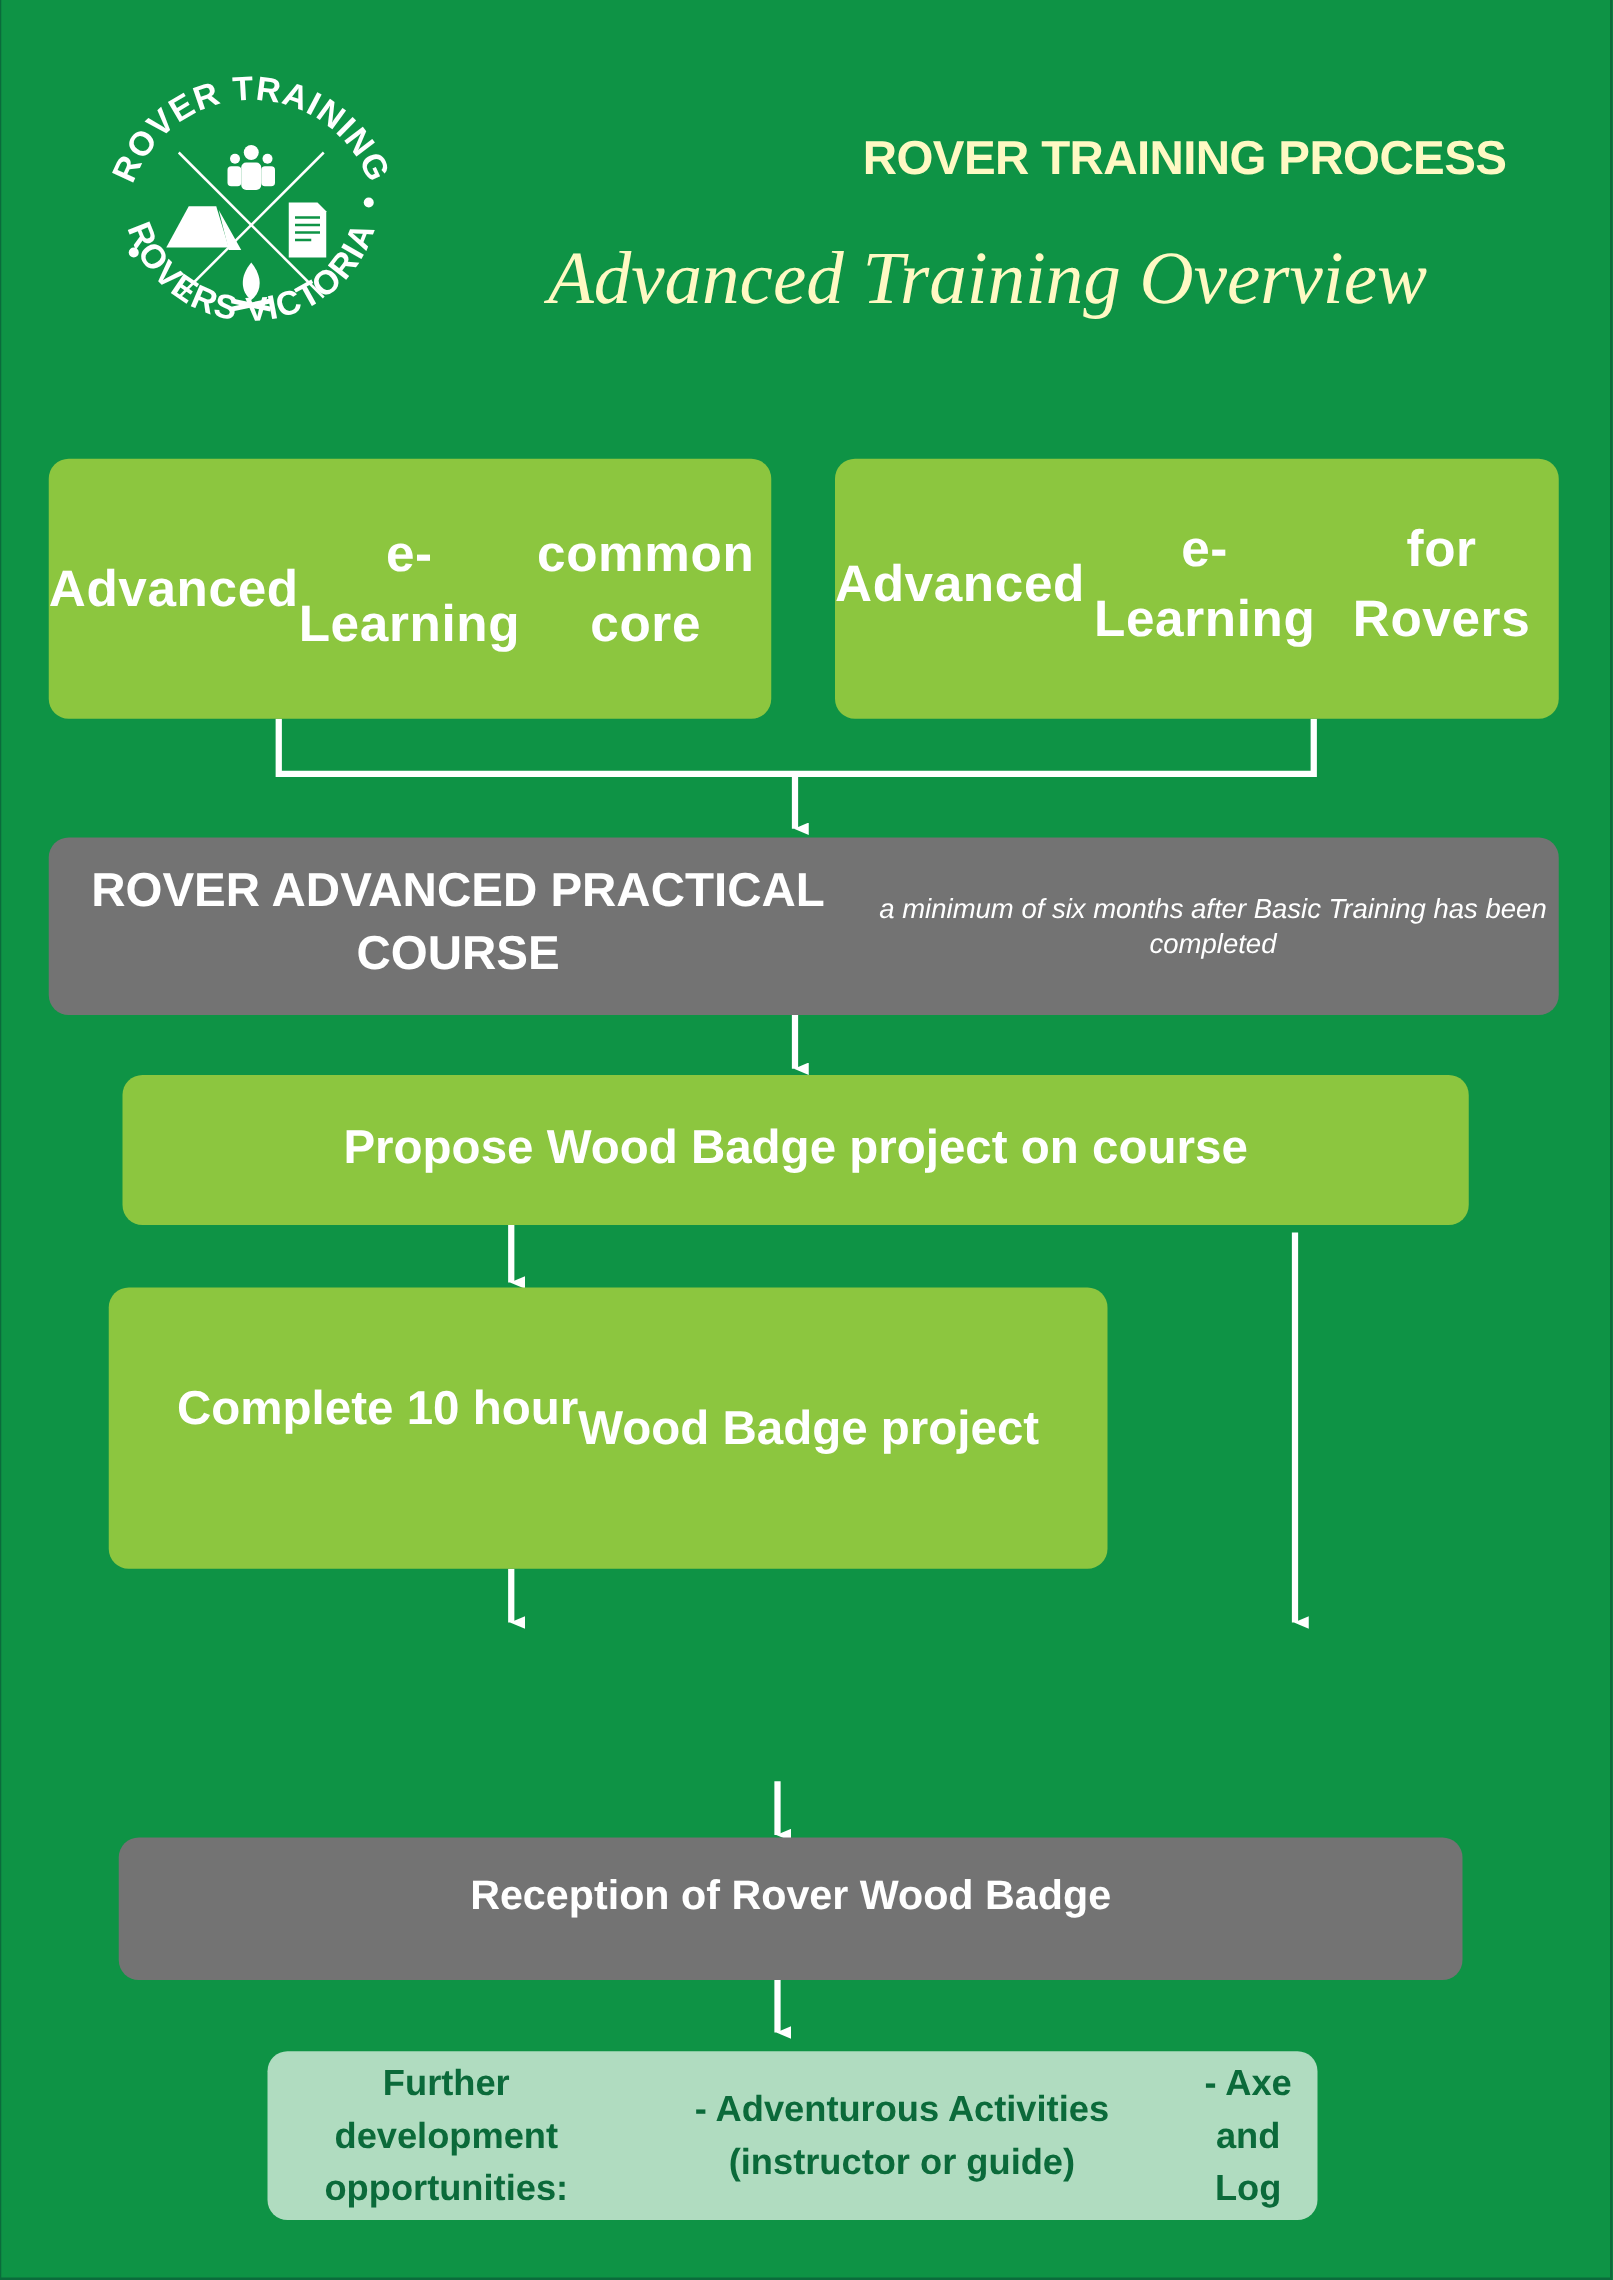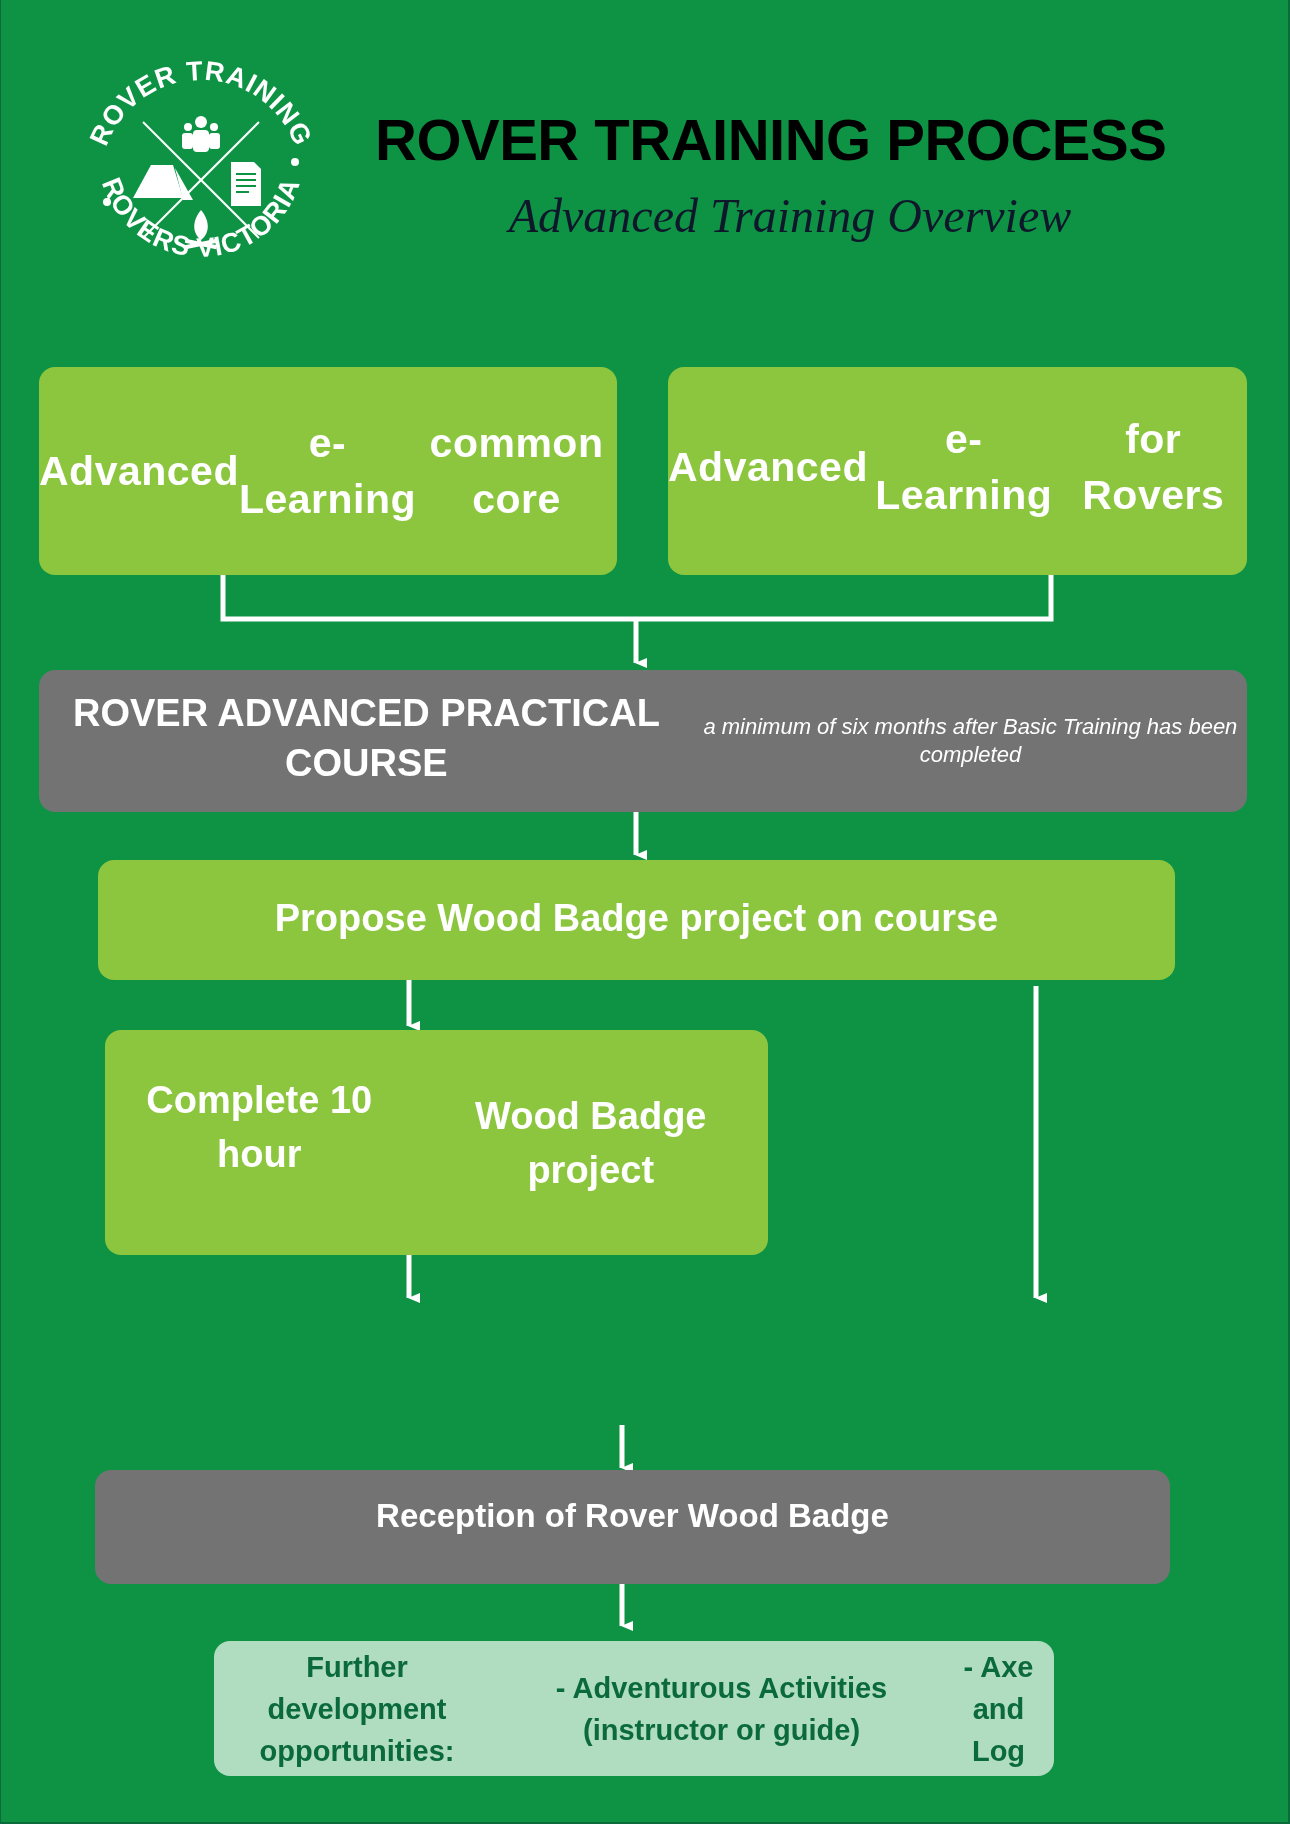--- a/index.html
+++ b/index.html
@@ -7,22 +7,22 @@
   #poster { position: absolute; left: 1px; top: 0; width: 1287px; height: 1822px; background: #0e9345; overflow: hidden; }
   .box { position: absolute; border-radius: 16px; display: flex; flex-direction: row; align-items: center; justify-content: center; text-align: center; color: #ffffff; }
   .light { background: #8cc63f; }
   .dark { background: #737373; }
   .pale { background: #b0dcc0; color: #0b6a3a; gap: 42px; }
   .t-lg { font-weight: bold; font-size: 41px; line-height: 56px; letter-spacing: 0.5px; }
   .t-md { font-weight: bold; font-size: 38px; line-height: 50px; }
   .t-sm { font-weight: bold; font-size: 33px; line-height: 44px; }
   .t-it { font-style: italic; font-size: 22px; line-height: 28px; }
   .t-pale { font-weight: bold; font-size: 29px; line-height: 42px; }
-  #title { position: absolute; left: 374px; top: 106px; width: 830px; font-weight: bold; font-size: 58px; color: #000000; white-space: nowrap; letter-spacing: -0.5px; }
-  #subtitle { position: absolute; left: 374px; top: 188px; width: 830px; text-align: center; font-family: "Liberation Serif", "DejaVu Serif", serif; font-style: italic; font-size: 48px; color: #0f172a; }
+  #title { position: absolute; left: 374px; top: 106px; width: 830px; font-weight: bold; font-size: 38px; color: #fef9c3; white-space: nowrap; letter-spacing: -0.5px; text-align: right; }
+  #subtitle { position: absolute; left: 374px; top: 188px; width: 830px; text-align: center; font-family: "Liberation Serif", "DejaVu Serif", serif; font-style: italic; font-size: 60px; color: #fef9c3; }
   #logo { position: absolute; left: 70px; top: 50px; width: 260px; height: 260px; }
   svg.conn { position: absolute; left: 0; top: 0; width: 1287px; height: 1822px; pointer-events: none; }
 </style>
 </head>
 <body>
 
 <div id="poster">
 
   <svg id="logo" viewBox="0 0 260 260">
     <defs>
@@ -106,21 +106,21 @@
 
   <div class="box dark" style="left:38px;top:670px;width:1208px;height:142px;">
     <div class="t-md" style="margin-top:-6px;">ROVER ADVANCED PRACTICAL COURSE</div>
     <div class="t-it">a minimum of six months after Basic Training has been completed</div>
   </div>
 
   <div class="box light t-md" style="left:97px;top:860px;width:1077px;height:120px;justify-content:center;">
     <div style="margin-top:-4px;">Propose Wood Badge project on course</div>
   </div>
 
-  <div class="box light t-md" style="left:104px;top:1030px;width:663px;height:225px;">
+  <div class="box light t-md" style="left:86px;top:1030px;width:799px;height:225px;">
     <div style="margin-top:-32px;line-height:54px;">Complete 10 hour</div>
     <div style="line-height:54px;">Wood Badge project</div>
   </div>
 
 
   <div class="box dark t-sm" style="left:94px;top:1470px;width:1075px;height:114px;">
     <div style="margin-top:-22px;">Reception of Rover Wood Badge</div>
   </div>
 
   <div class="box pale t-pale" style="left:213px;top:1641px;width:840px;height:135px;">

